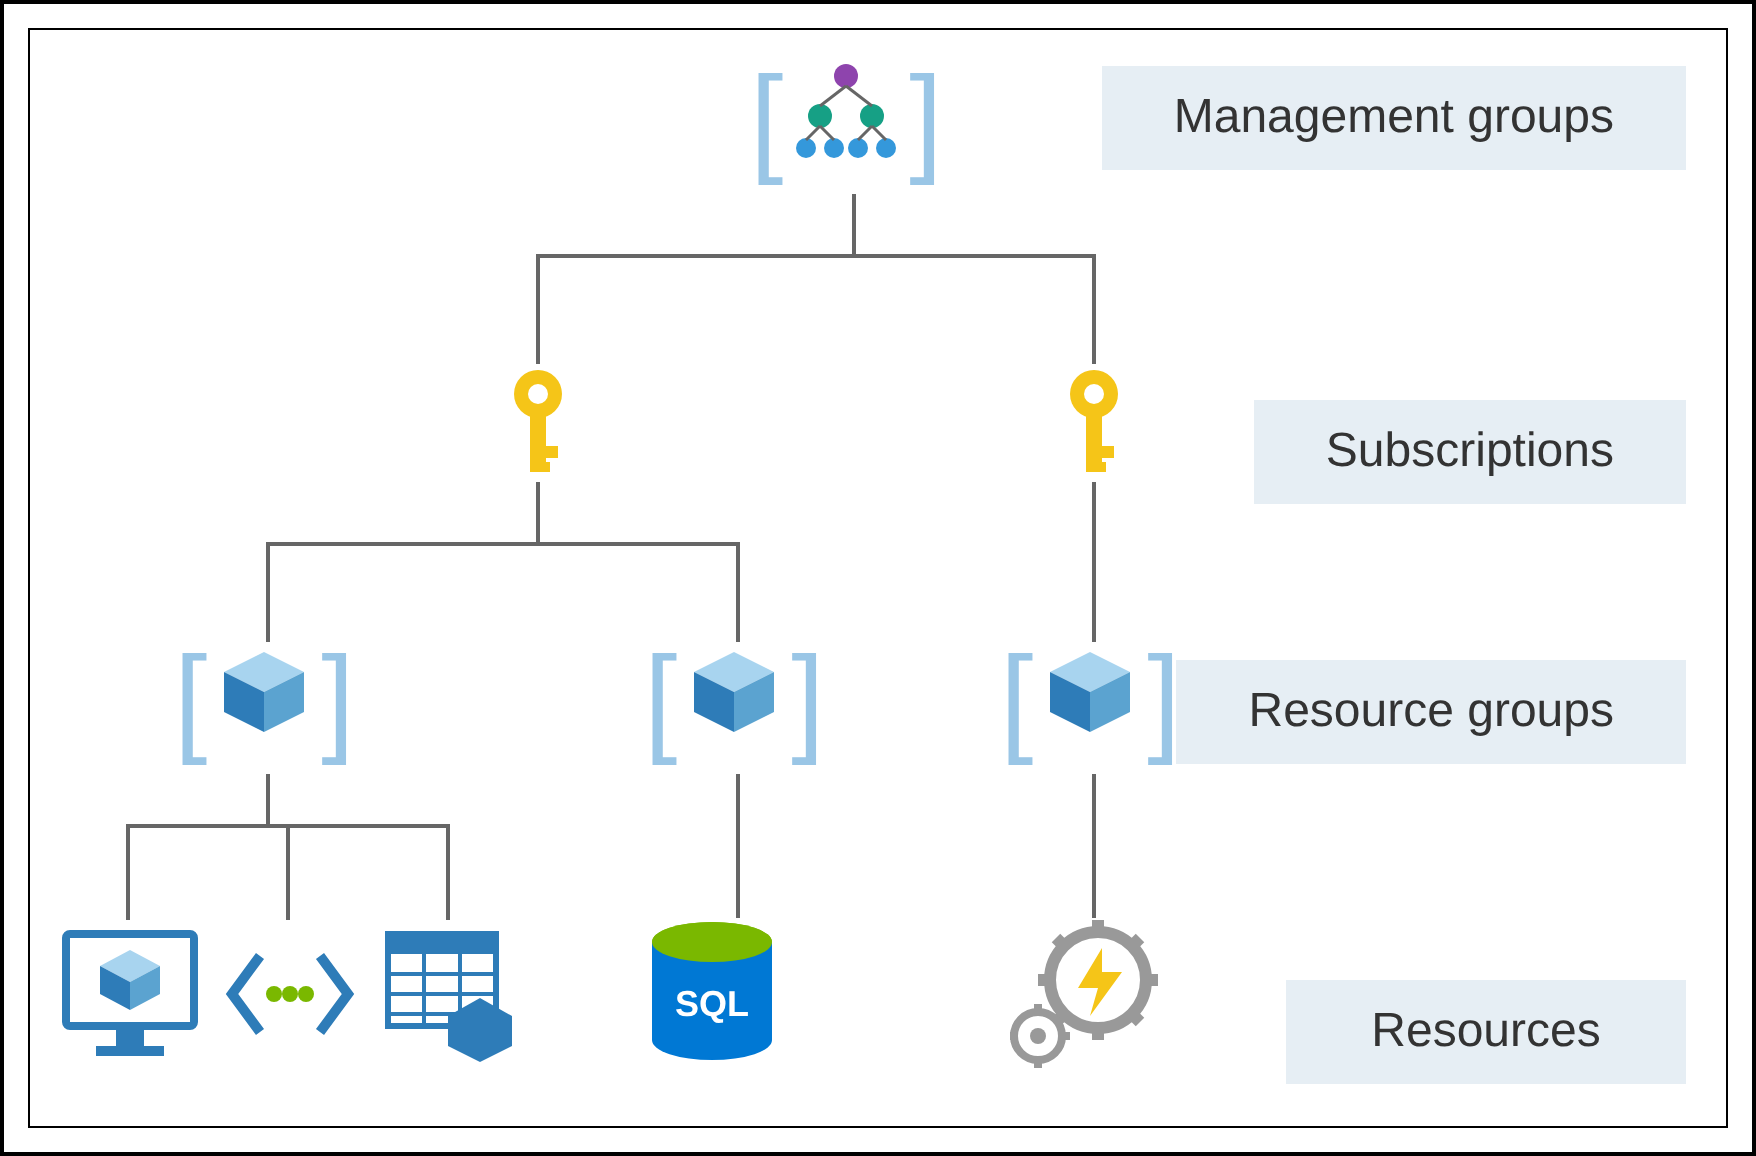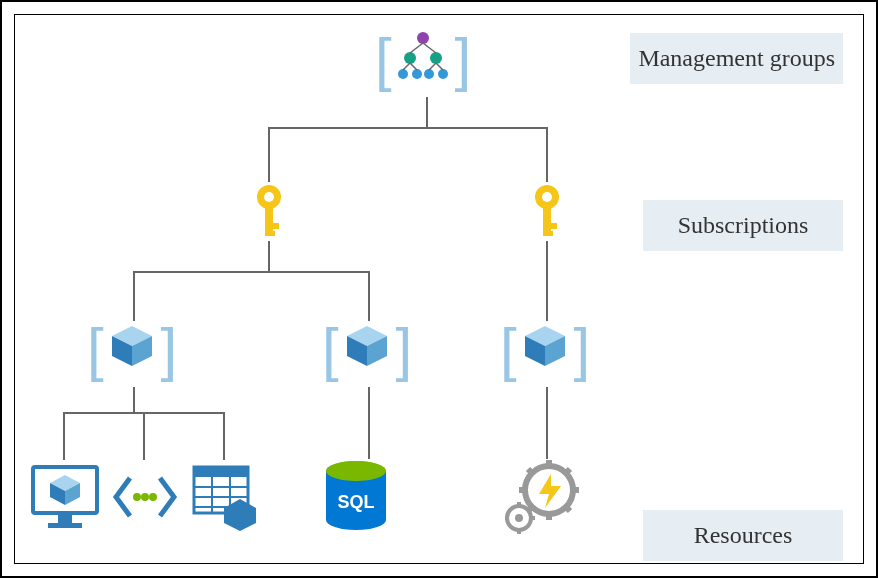--- a/index.html
+++ b/index.html
@@ -16,31 +16,30 @@
       top: 12px;
       left: 12px;
       right: 12px;
       bottom: 12px;
       border: 1px solid #000;
     }
     .label-box {
       position: absolute;
       right: 20px;
       background: #e6eef4;
-      padding: 12px 8px;
+      padding: 12px 36px;
       font-size: 24px;
       color: #333;
       text-align: center;
       min-width: 200px;
-      font-family: Liberation Serif, serif;
     }
     .label-mg { top: 18px; }
     .label-sub { top: 185px; text-align: center; }
     .label-rg { top: 315px; }
-    .label-res { top: 475px; margin-top: 20px; }
+    .label-res { top: 475px; }
 
     .node {
       position: absolute;
     }
     .bracket {
       font-size: 60px;
       color: #9ac6e6;
       font-weight: 100;
       line-height: 1;
     }
@@ -54,20 +53,21 @@
       justify-content: center;
     }
   </style>
 </head>
 <body>
 
 <div class="diagram">
 
   <div class="label-box label-mg">Management groups</div>
   <div class="label-box label-sub">Subscriptions</div>
+  <div class="label-box label-rg">Resource groups</div>
   <div class="label-box label-res">Resources</div>
 
   <div class="node" style="left:360px; top:15px;">
     <span class="bracket">[</span>
     <span class="icon-wrap">
       <svg width="54" height="50" viewBox="0 0 54 50">
         <circle cx="27" cy="8" r="6" fill="#8e44ad"></circle>
         <circle cx="14" cy="28" r="6" fill="#16a085"></circle>
         <circle cx="40" cy="28" r="6" fill="#16a085"></circle>
         <circle cx="7" cy="44" r="5" fill="#3498db"></circle>

